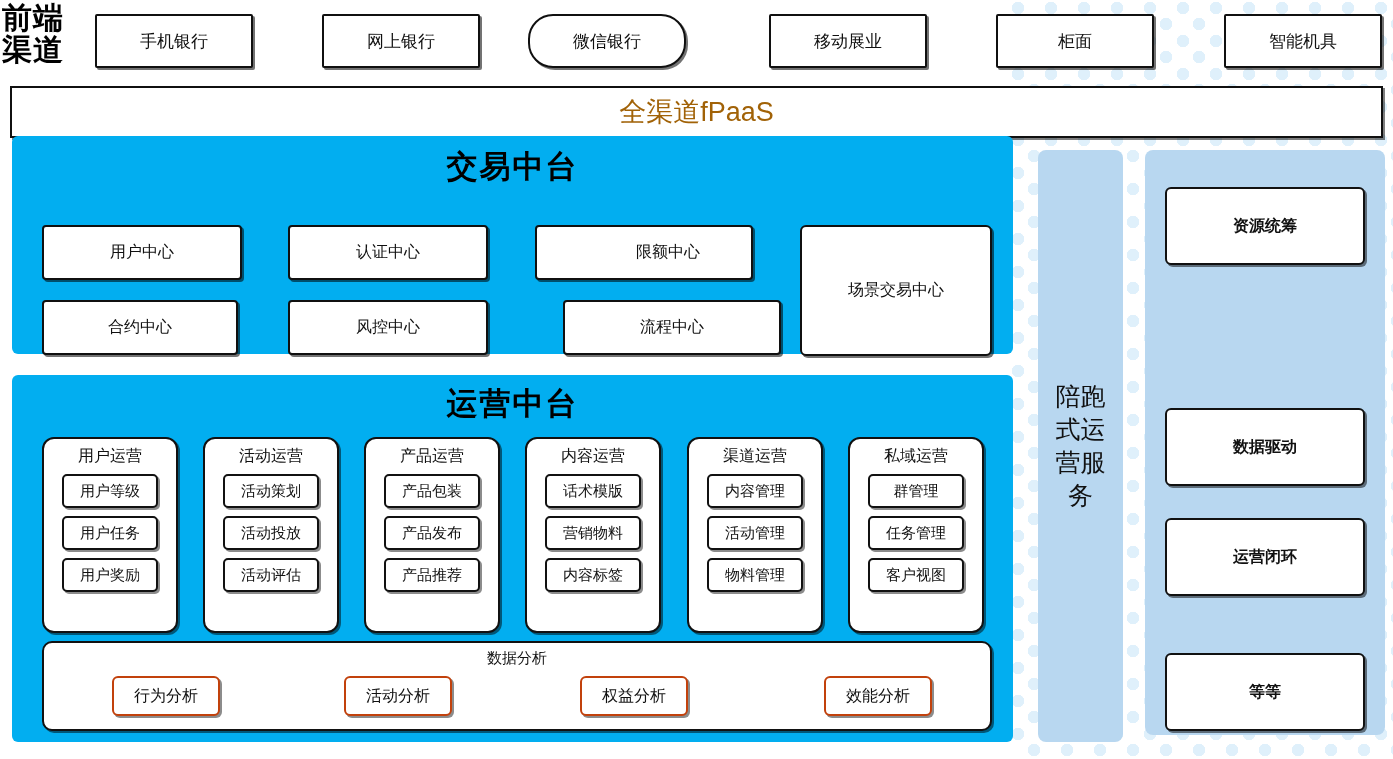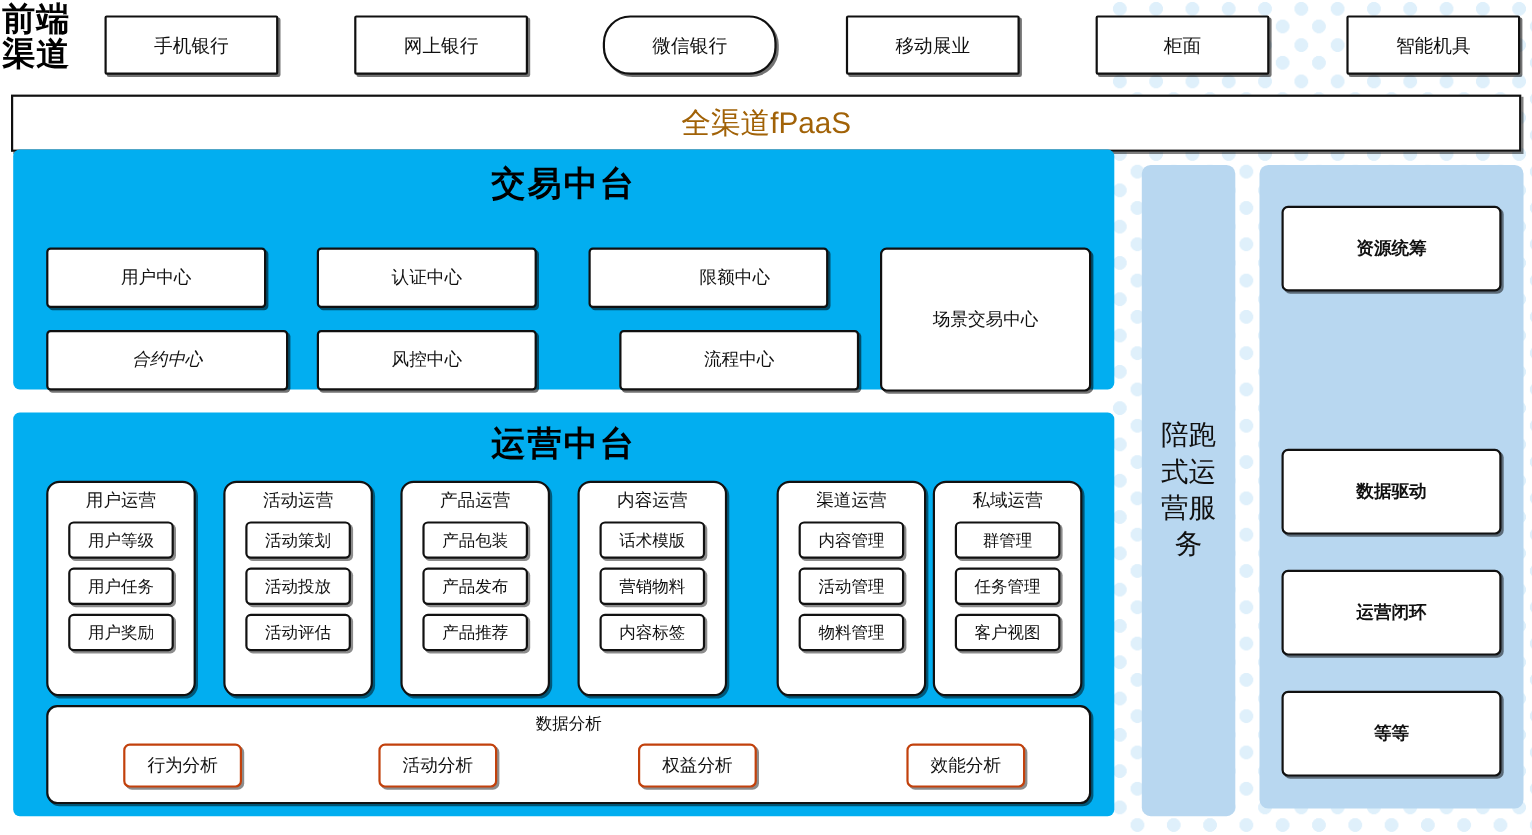--- a/index.html
+++ b/index.html
@@ -240,35 +240,35 @@
 
   <div class="dotmask-left"></div>
 
   <div class="channel-label">
     <div>前端</div>
     <div>渠道</div>
   </div>
 
   <div class="wbox channel-box" style="left:95px;">手机银行</div>
   <div class="wbox channel-box" style="left:322px;">网上银行</div>
-  <div class="wbox channel-box" style="left:548px;border-radius:25px;">微信银行</div>
+  <div class="wbox channel-box" style="left:528px;border-radius:25px;">微信银行</div>
   <div class="wbox channel-box" style="left:769px;">移动展业</div>
   <div class="wbox channel-box" style="left:996px;">柜面</div>
   <div class="wbox channel-box" style="left:1224px;">智能机具</div>
 
   <div class="fpaas-bar">全渠道fPaaS</div>
 
   <div class="cyan-panel" id="trade-panel">
     <div class="panel-title">交易中台</div>
   </div>
 
   <div class="wbox trade-box" style="left:42px;  top:225px; width:200px;">用户中心</div>
   <div class="wbox trade-box" style="left:288px; top:225px; width:200px;">认证中心</div>
   <div class="wbox trade-box" style="left:535px; top:225px; width:218px;padding-left:48px;">限额中心</div>
-  <div class="wbox trade-box" style="left:42px;  top:300px; width:220px;font-style:italic;">合约中心</div>
+  <div class="wbox trade-box" style="left:42px;  top:300px; width:196px;">合约中心</div>
   <div class="wbox trade-box" style="left:288px; top:300px; width:200px;">风控中心</div>
   <div class="wbox trade-box" style="left:563px; top:300px; width:218px;">流程中心</div>
   <div class="wbox" id="box-scene">场景交易中心</div>
 
   <div class="cyan-panel" id="ops-panel">
     <div class="panel-title">运营中台</div>
   </div>
 
   <div class="ops-group" style="left:42px;">
     <div class="ops-group-title">用户运营</div>
@@ -291,21 +291,21 @@
     <div class="ops-leaf">产品推荐</div>
   </div>
 
   <div class="ops-group" style="left:525px;">
     <div class="ops-group-title">内容运营</div>
     <div class="ops-leaf">话术模版</div>
     <div class="ops-leaf">营销物料</div>
     <div class="ops-leaf">内容标签</div>
   </div>
 
-  <div class="ops-group" style="left:687px;margin-left:19px;">
+  <div class="ops-group" style="left:687px;">
     <div class="ops-group-title">渠道运营</div>
     <div class="ops-leaf">内容管理</div>
     <div class="ops-leaf">活动管理</div>
     <div class="ops-leaf">物料管理</div>
   </div>
 
   <div class="ops-group" style="left:848px;">
     <div class="ops-group-title">私域运营</div>
     <div class="ops-leaf">群管理</div>
     <div class="ops-leaf">任务管理</div>
@@ -321,16 +321,16 @@
   </div>
 
   <div class="lblue-panel" id="companion-strip">
     <div id="companion-text">陪跑式运营服务</div>
   </div>
 
   <div class="lblue-panel" id="value-strip">
     <div class="value-box" style="top:37px;">资源统筹</div>
     <div class="value-box" style="top:258px;">数据驱动</div>
     <div class="value-box" style="top:368px;">运营闭环</div>
-    <div class="value-box" style="top:478px;">等等</div>
+    <div class="value-box" style="top:503px;">等等</div>
   </div>
 
 </div>
 
 </body></html>

